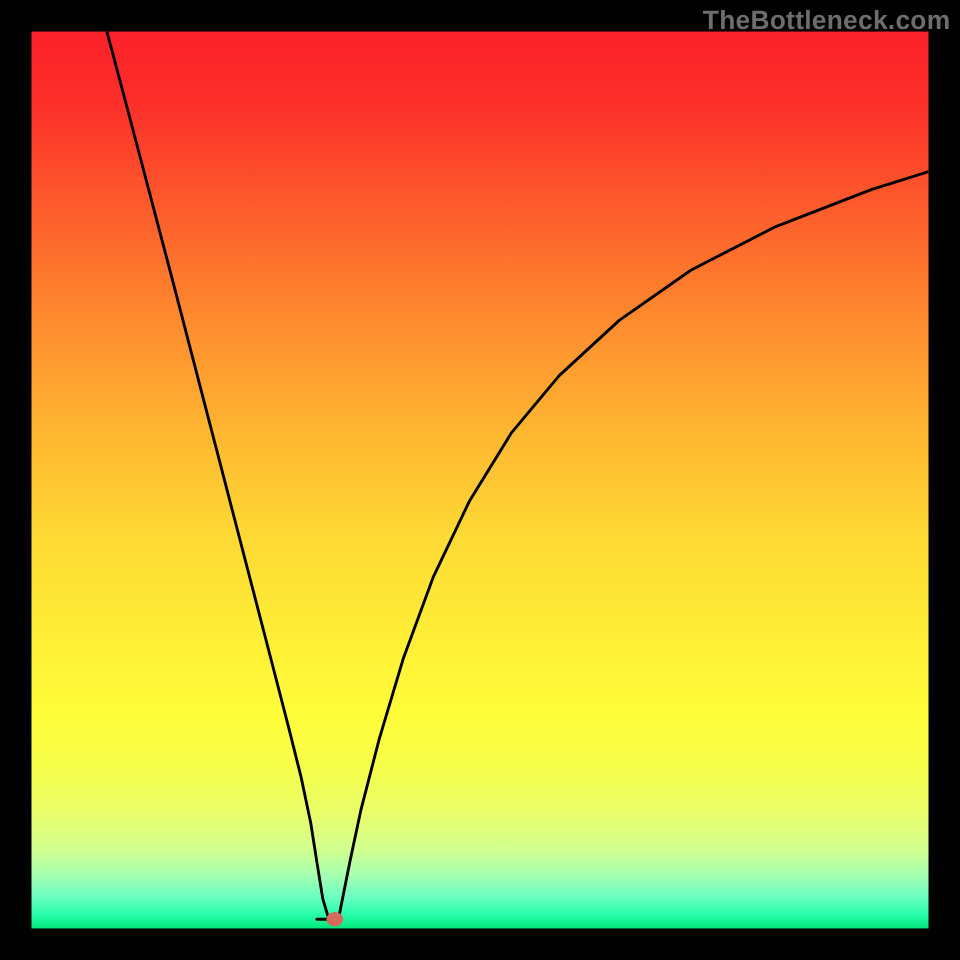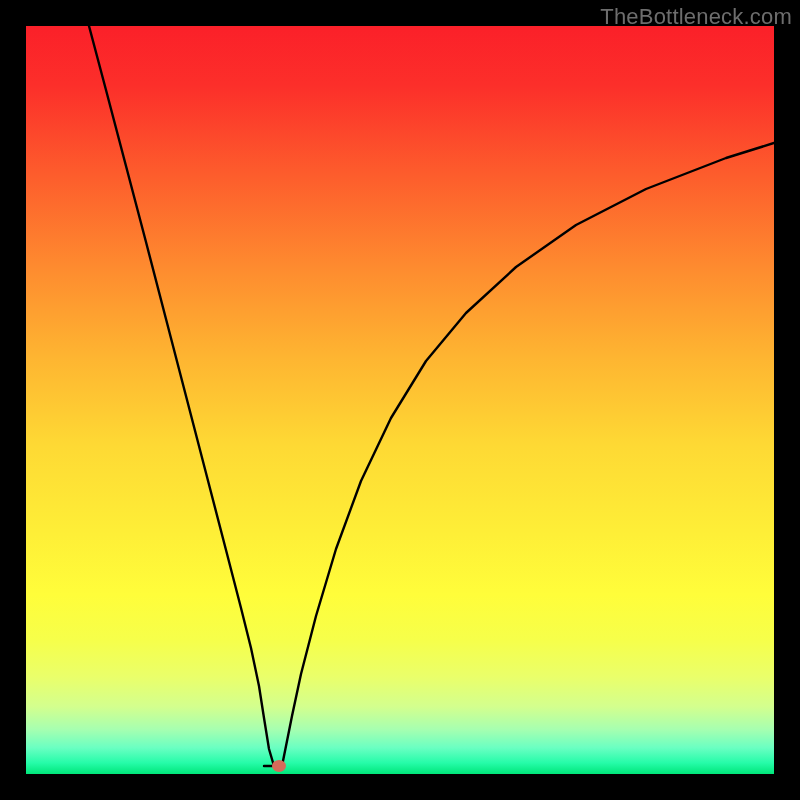--- a/index.html
+++ b/index.html
@@ -25,21 +25,21 @@
     width: 748px;
     height: 748px;
     overflow: hidden;
   }
   .watermark {
     position: absolute;
     top: 4px;
     right: 8px;
     color: #6d6d6d;
     font-size: 22px;
-    font-weight: 400;
+    font-weight: 700;
     letter-spacing: 0.2px;
   }
   svg { display: block; }
 </style>
 </head>
 <body>
 
 <div class="frame">
 
   <div class="plot-area">

